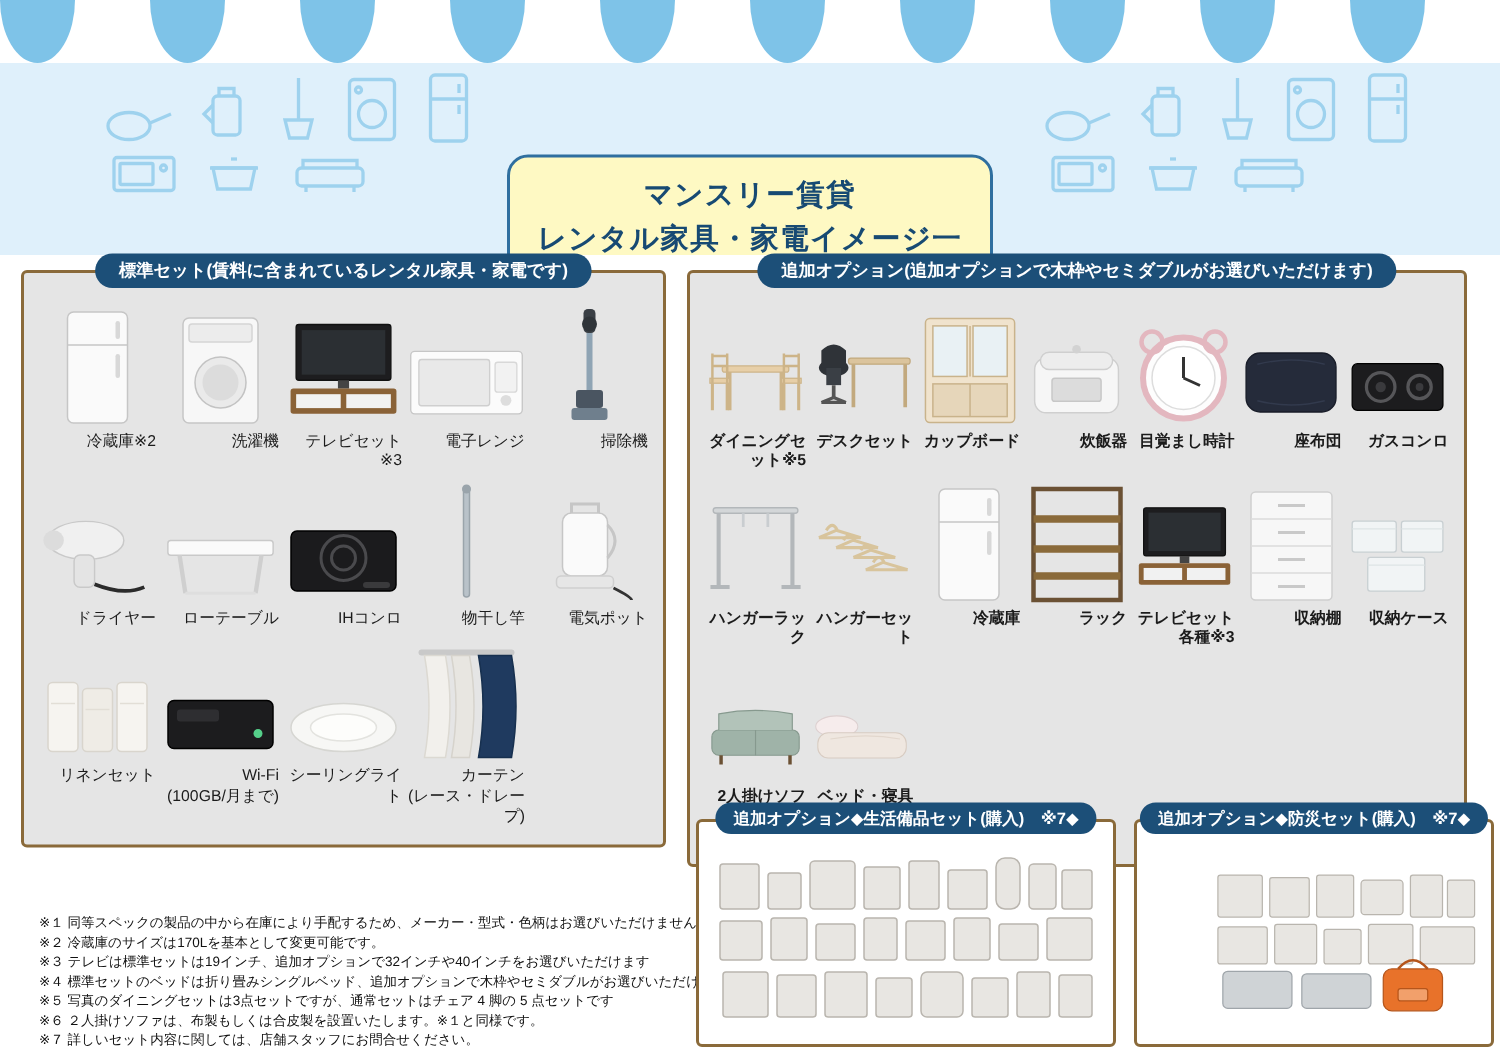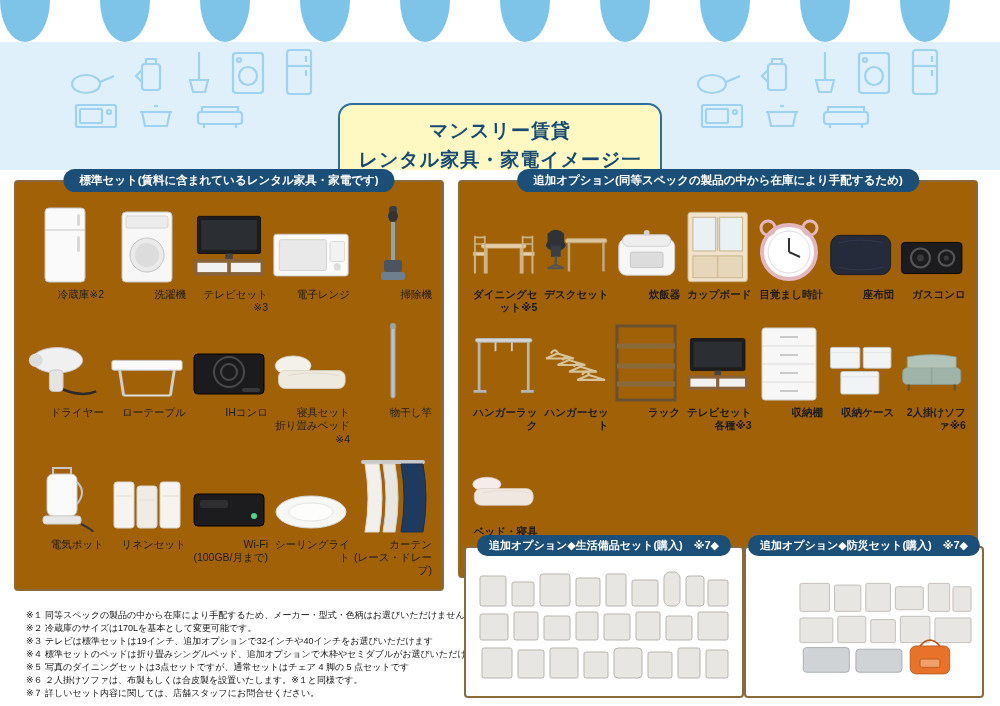--- a/index.html
+++ b/index.html
@@ -75,21 +75,21 @@
   .board{
     position:relative;
     padding:10px 14px 0;
     box-sizing:border-box;
     height:536px;
   }
   .cols{display:flex;gap:14px;align-items:flex-start;}
   .panel{
     border:2px solid #8a6a3a;
     border-radius:4px;
-    background:#a16207;
+    background:#e5e5e5;
     position:relative;
     box-sizing:border-box;
   }
   .panel-title{
     position:absolute;
     top:-13px;left:50%;transform:translateX(-50%);
     background:#1c4f78;
     color:#fff;
     font-size:11.5px;
     font-weight:bold;
@@ -131,21 +131,21 @@
     font-size:9px;
     line-height:1.45;
     color:#111;
   }
   .notes div{white-space:nowrap;}
 
   
   .bottom-panels{
     position:absolute;
     left:464px;bottom:8px;
-    display:flex;
+    display:flex;gap:12px;
   }
   .small-panel{
     border:2px solid #8a6a3a;
     border-radius:4px;
     background:#fff;
     position:relative;
     box-sizing:border-box;
     height:152px;
   }
   .small-panel .panel-title{font-size:11px;padding:3px 12px;}
@@ -393,31 +393,20 @@
                   <rect x="4" y="6" width="70" height="40" rx="4" fill="#1b1b1d" stroke="#000"></rect>
                   <circle cx="39" cy="24" r="15" fill="none" stroke="#4a4a4d" stroke-width="2"></circle>
                   <circle cx="39" cy="24" r="8" fill="none" stroke="#4a4a4d" stroke-width="2"></circle>
                   <rect x="52" y="40" width="18" height="4" rx="2" fill="#3a3a3c"></rect>
                 </svg>
               </div>
               <div class="cap">IHコンロ</div>
             </div>
             <div class="cell">
               <div class="thumb">
-                <svg width="96" height="58" viewBox="0 0 96 58">
-                  <ellipse cx="26" cy="20" rx="22" ry="12" fill="#f4f1ea" stroke="#d8d2c6"></ellipse>
-                  <rect x="8" y="26" width="82" height="22" rx="8" fill="#efeae0" stroke="#d8d2c6"></rect>
-                  <path d="M20 32 q30 -6 62 0" fill="none" stroke="#ddd6c9"></path>
-                </svg>
-              </div>
-              <div class="cap">寝具セット
-折り畳みベッド※4</div>
-            </div>
-            <div class="cell">
-              <div class="thumb">
                 <svg width="24" height="80" viewBox="0 0 24 80">
                   <rect x="10" y="2" width="4" height="74" rx="2" fill="#b9c2c9" stroke="#9aa4ab"></rect>
                   <circle cx="12" cy="4" r="3" fill="#9aa4ab"></circle>
                 </svg>
               </div>
               <div class="cap">物干し竿</div>
             </div>
             <div class="cell">
               <div class="thumb">
                 <svg width="64" height="70" viewBox="0 0 64 70">
@@ -471,21 +460,21 @@
                 </svg>
               </div>
               <div class="cap">カーテン
 (レース・ドレープ)</div>
             </div>
           </div>
       </div>
     </div>
 
     <div class="panel" id="option-panel">
-      <div class="panel-title">追加オプション(同等スペックの製品の中から在庫により手配するため)</div>
+      <div class="panel-title">追加オプション(追加オプションで木枠やセミダブルがお選びいただけます)</div>
       <div class="panel-inner">
         <div class="grid" id="option-grid">
             <div class="cell">
               <div class="thumb">
                 <svg width="82" height="62" viewBox="0 0 82 62">
                   <rect x="14" y="20" width="54" height="5" rx="2" fill="#e7cfa8" stroke="#cdb488"></rect>
                   <path d="M20 25 L20 56 M62 25 L62 56" stroke="#cdb488" stroke-width="3"></path>
                   <rect x="4" y="30" width="16" height="4" fill="#e7cfa8" stroke="#cdb488"></rect>
                   <path d="M6 34 L6 56 M18 34 L18 56" stroke="#cdb488" stroke-width="2.5"></path>
                   <path d="M6 34 L6 10 M18 34 L18 10 M6 12 H18 M6 20 H18" stroke="#cdb488" stroke-width="2"></path>
@@ -505,40 +494,40 @@
                   <rect x="12" y="26" width="12" height="14" fill="#3a3f45"></rect>
                   <path d="M18 40 L18 50" stroke="#555" stroke-width="3"></path>
                   <path d="M8 54 L28 54 M18 50 L8 54 M18 50 L28 54" stroke="#555" stroke-width="2.5" fill="none"></path>
                   <path d="M8 12 q10 -10 20 0 l0 14 l-20 0 z" fill="#2f3338"></path>
                 </svg>
               </div>
               <div class="cap">デスクセット</div>
             </div>
             <div class="cell">
               <div class="thumb">
-                <svg width="70" height="58" viewBox="0 0 70 58">
-                  <rect x="6" y="12" width="58" height="38" rx="8" fill="#f6f6f6" stroke="#cfcfcf"></rect>
-                  <rect x="10" y="8" width="50" height="12" rx="6" fill="#ededed" stroke="#cfcfcf"></rect>
-                  <rect x="18" y="26" width="34" height="16" rx="2" fill="#dcdcdc" stroke="#c7c7c7"></rect>
-                  <circle cx="35" cy="6" r="3" fill="#d2d2d2"></circle>
-                </svg>
-              </div>
-              <div class="cap">炊飯器</div>
-            </div>
-            <div class="cell">
-              <div class="thumb">
                 <svg width="68" height="74" viewBox="0 0 68 74">
                   <rect x="4" y="2" width="60" height="70" rx="3" fill="#f0e3cd" stroke="#c9b38b"></rect>
                   <rect x="9" y="7" width="23" height="34" fill="#e9f1f4" stroke="#c9b38b"></rect>
                   <rect x="36" y="7" width="23" height="34" fill="#e9f1f4" stroke="#c9b38b"></rect>
                   <rect x="9" y="46" width="50" height="22" fill="#e6d6ba" stroke="#c9b38b"></rect>
                   <path d="M34 7 V41 M34 46 V68" stroke="#c9b38b"></path>
                 </svg>
               </div>
               <div class="cap">カップボード</div>
+            </div>
+            <div class="cell">
+              <div class="thumb">
+                <svg width="70" height="58" viewBox="0 0 70 58">
+                  <rect x="6" y="12" width="58" height="38" rx="8" fill="#f6f6f6" stroke="#cfcfcf"></rect>
+                  <rect x="10" y="8" width="50" height="12" rx="6" fill="#ededed" stroke="#cfcfcf"></rect>
+                  <rect x="18" y="26" width="34" height="16" rx="2" fill="#dcdcdc" stroke="#c7c7c7"></rect>
+                  <circle cx="35" cy="6" r="3" fill="#d2d2d2"></circle>
+                </svg>
+              </div>
+              <div class="cap">炊飯器</div>
             </div>
             <div class="cell">
               <div class="thumb">
                 <svg width="66" height="68" viewBox="0 0 66 68">
                   <circle cx="33" cy="36" r="27" fill="#fdfdfd" stroke="#e3b7bf" stroke-width="4"></circle>
                   <circle cx="33" cy="36" r="21" fill="#fff" stroke="#ddd"></circle>
                   <path d="M33 36 L33 22 M33 36 L44 41" stroke="#333" stroke-width="2"></path>
                   <circle cx="12" cy="12" r="7" fill="none" stroke="#e3b7bf" stroke-width="3"></circle>
                   <circle cx="54" cy="12" r="7" fill="none" stroke="#e3b7bf" stroke-width="3"></circle>
                 </svg>
@@ -583,20 +572,31 @@
                 <svg width="82" height="64" viewBox="0 0 82 64">
                   <g fill="none" stroke="#d8c49c" stroke-width="2.5">
       <path d="M12 12 q5 -8 9 0 M6 18 L40 18 M6 18 L20 12 M40 18 L20 12"></path>
       <path d="M26 20 q5 -8 9 0 M20 26 L54 26 M20 26 L34 20 M54 26 L34 20"></path>
       <path d="M40 28 q5 -8 9 0 M34 34 L68 34 M34 34 L48 28 M68 34 L48 28"></path>
       <path d="M50 38 q5 -8 9 0 M44 44 L78 44 M44 44 L58 38 M78 44 L58 38"></path>
     </g>
                 </svg>
               </div>
               <div class="cap">ハンガーセット</div>
+            </div>
+            <div class="cell">
+              <div class="thumb">
+                <svg width="52" height="78" viewBox="0 0 52 78">
+                  <rect x="6" y="2" width="40" height="74" rx="4" fill="#fafafa" stroke="#c6c6c6"></rect>
+                  <path d="M6 24 H46" stroke="#c6c6c6"></path>
+                  <rect x="38" y="8" width="3" height="12" rx="1.5" fill="#d8d8d8"></rect>
+                  <rect x="38" y="30" width="3" height="16" rx="1.5" fill="#d8d8d8"></rect>
+                </svg>
+              </div>
+              <div class="cap">冷蔵庫</div>
             </div>
             <div class="cell">
               <div class="thumb">
                 <svg width="66" height="78" viewBox="0 0 66 78">
                   <rect x="4" y="2" width="58" height="74" fill="none" stroke="#6b5134" stroke-width="3"></rect>
                   <path d="M4 22 H62 M4 42 H62 M4 60 H62" stroke="#8a6a3a" stroke-width="5"></path>
                 </svg>
               </div>
               <div class="cap">ラック</div>
             </div>

